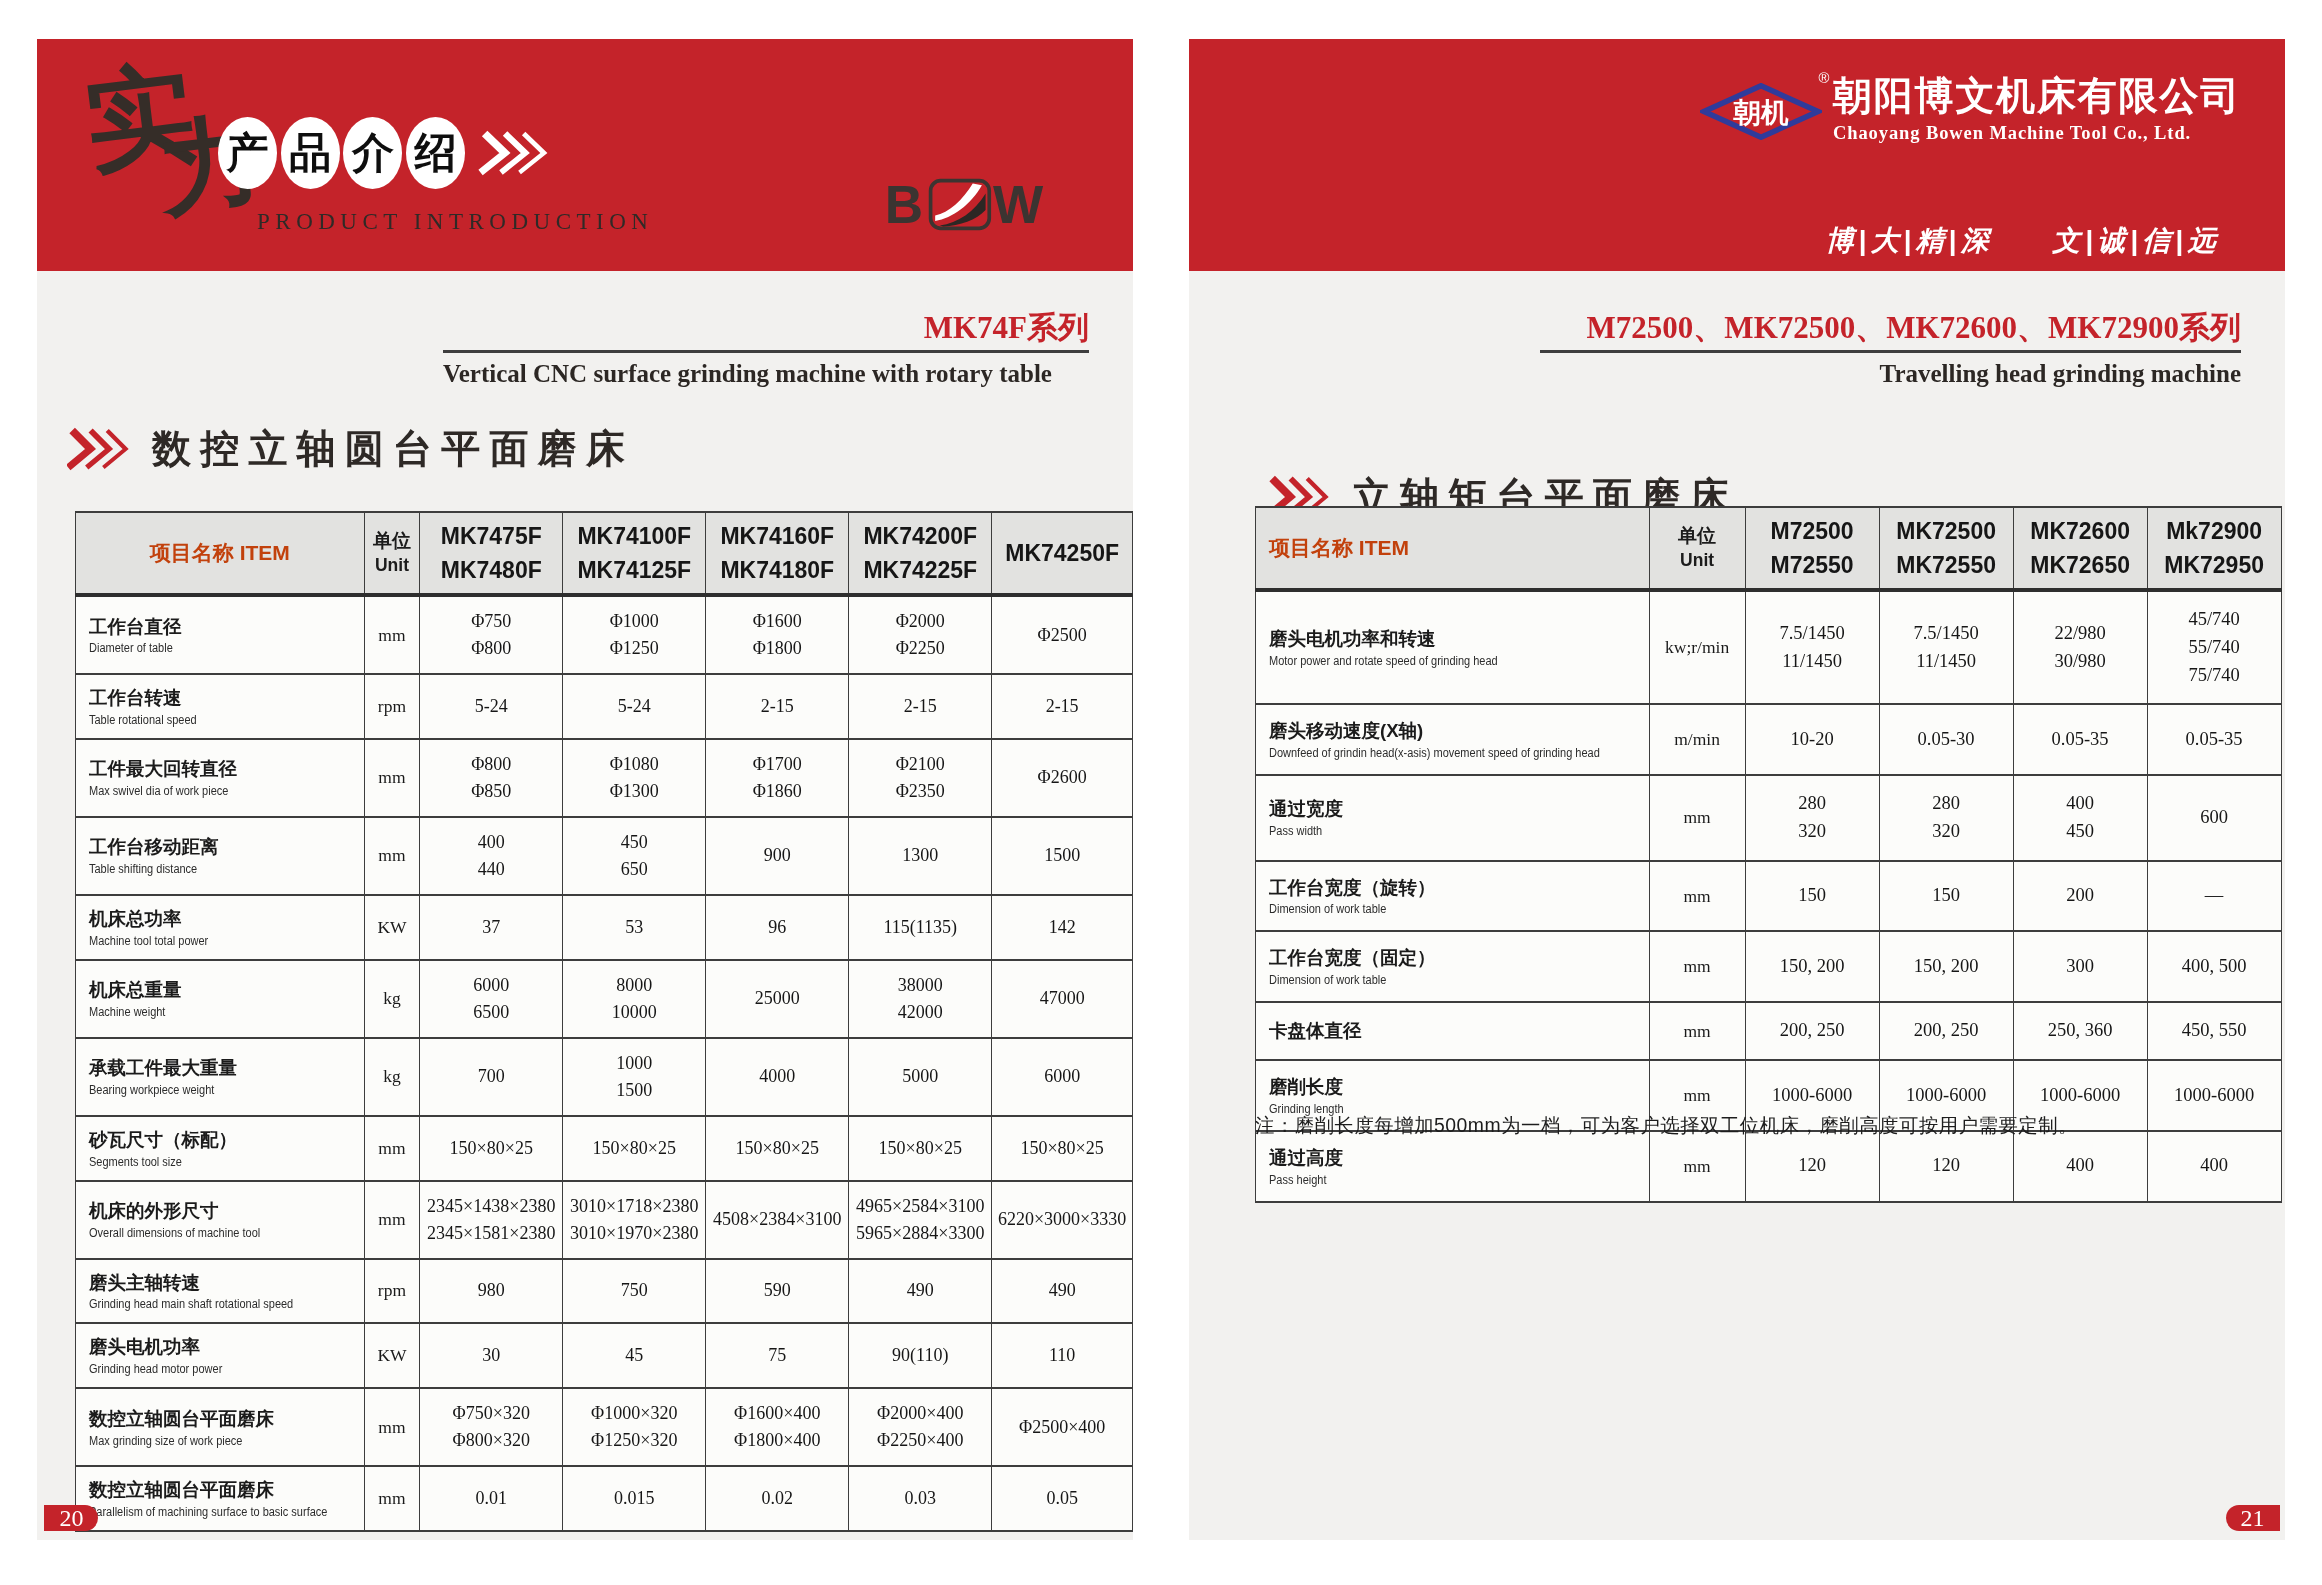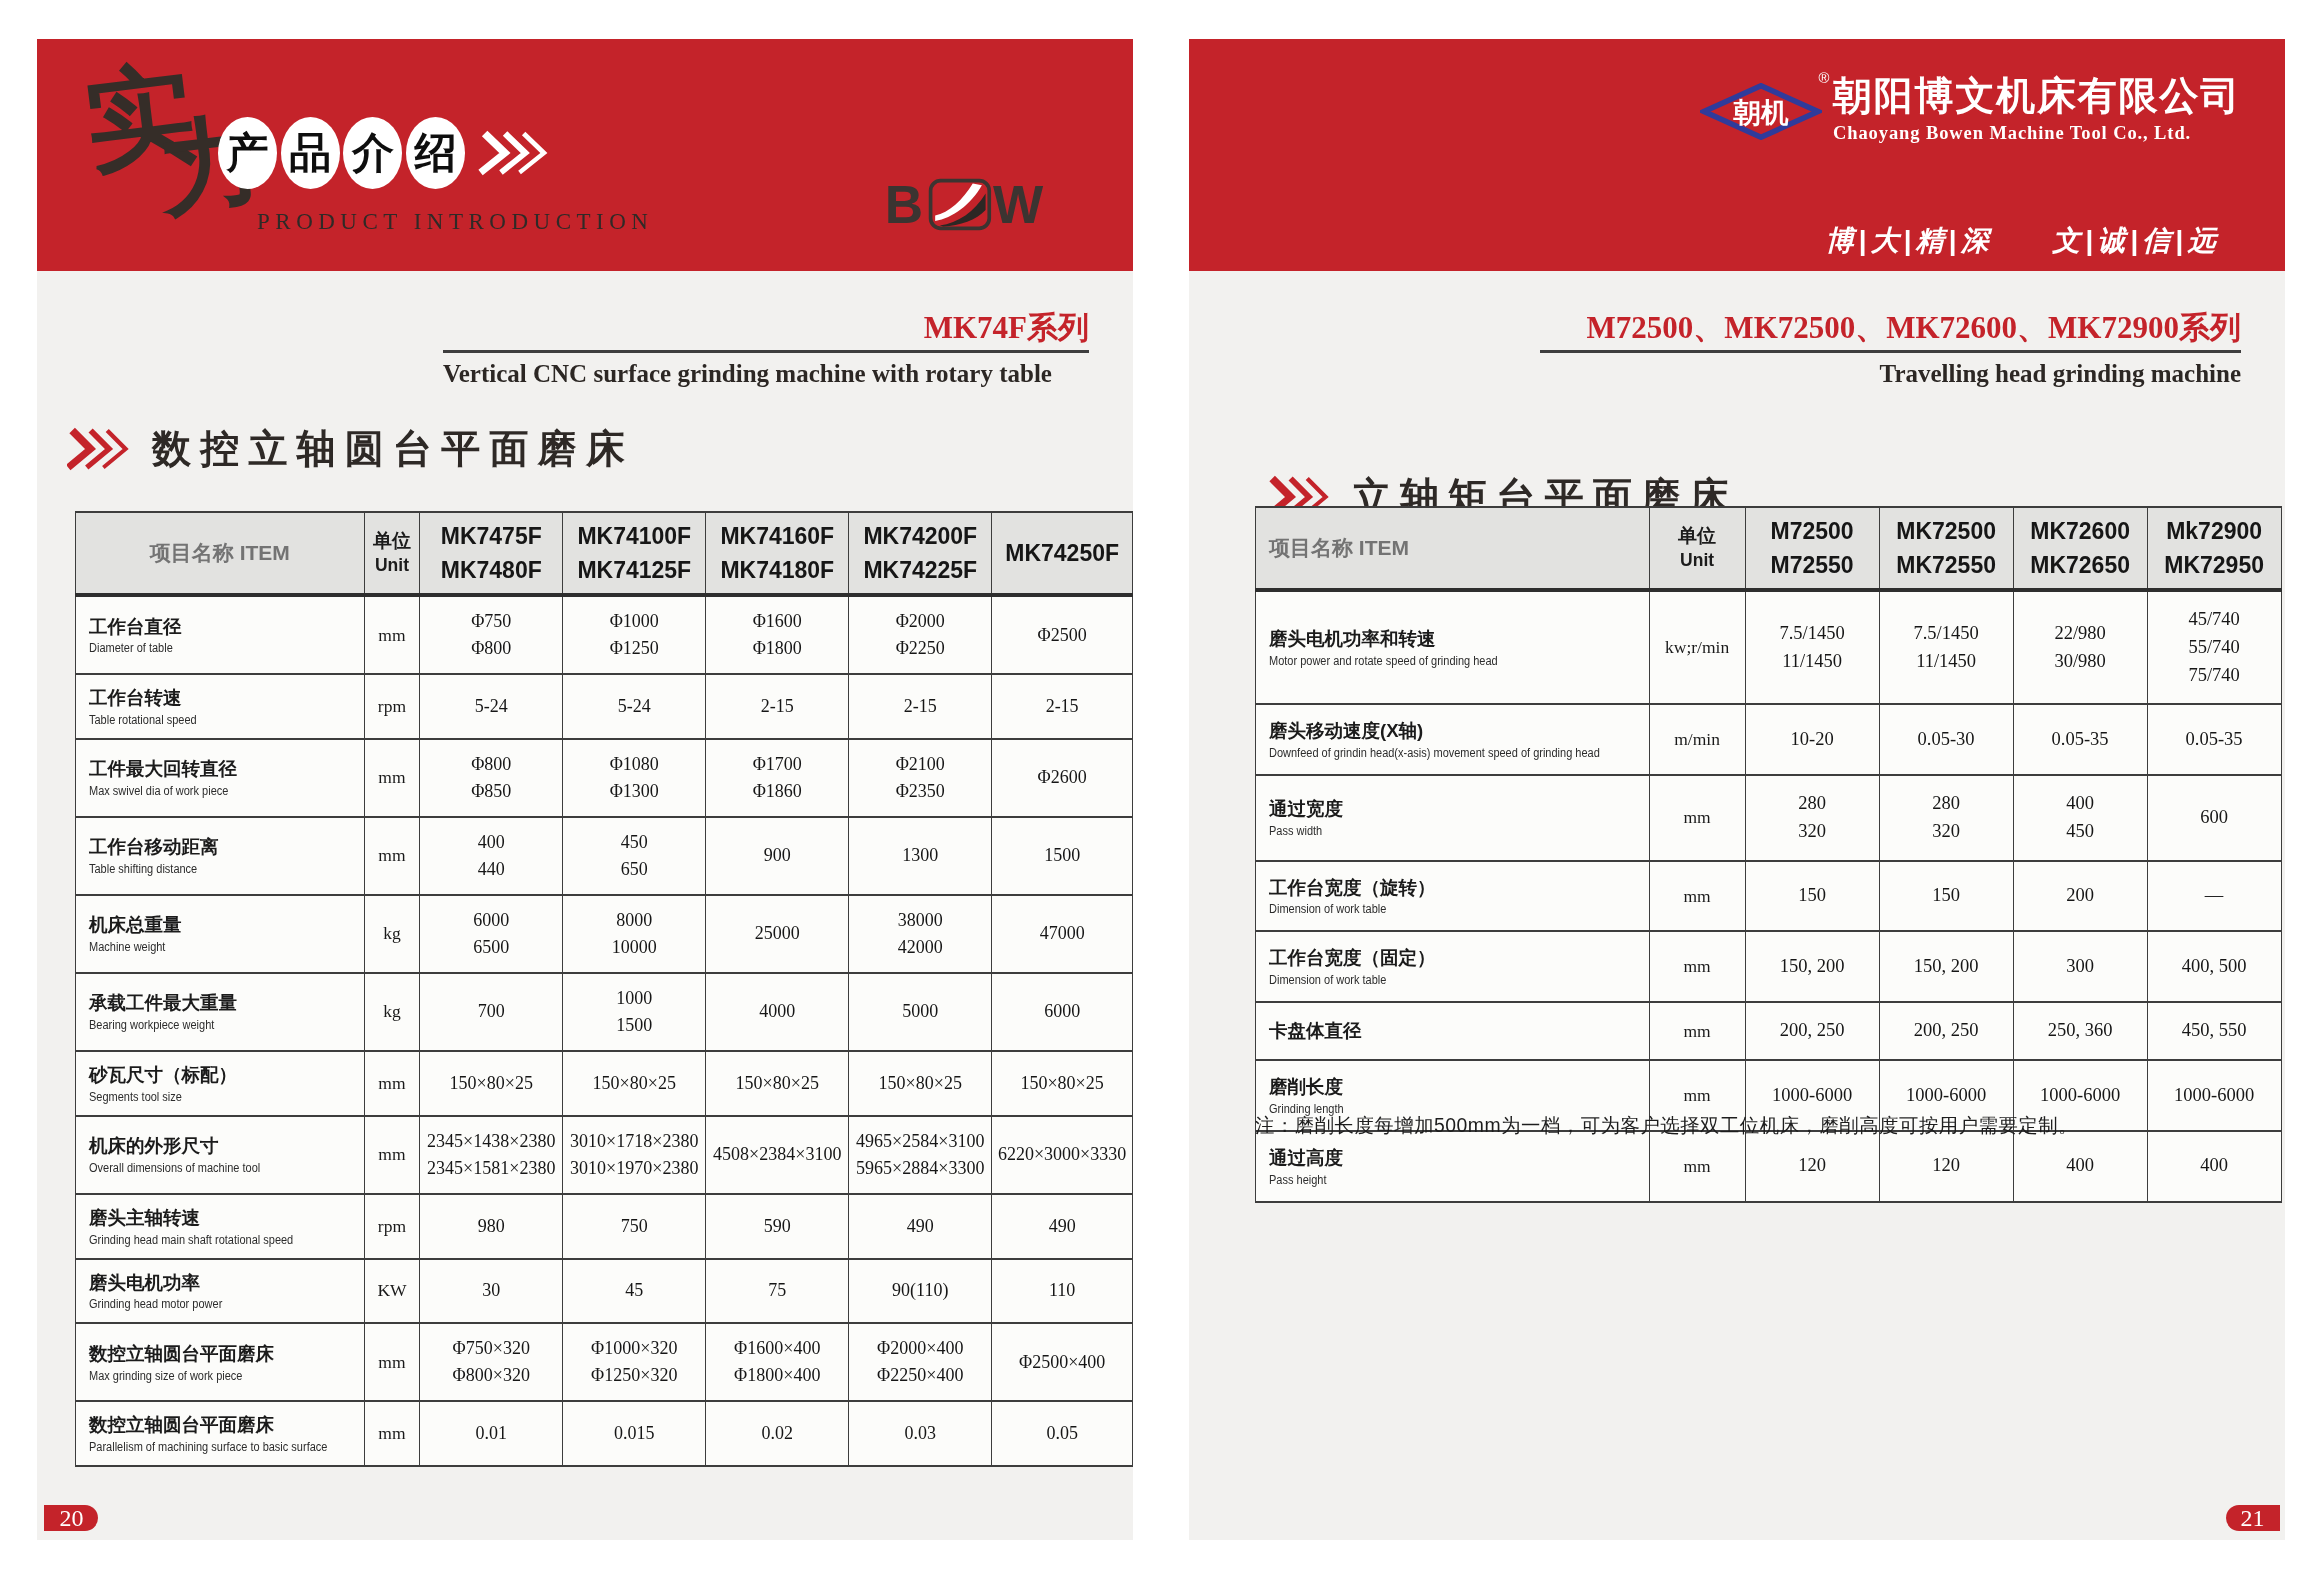--- a/index.html
+++ b/index.html
@@ -53,21 +53,21 @@
   .page-right .section-heading{left:78px;margin-top:48px;}
   .section-heading h2{margin:0;font-size:39px;font-weight:bold;color:#2e2926;letter-spacing:9.2px;line-height:1.1;}
 
   
   table.spec{border-collapse:collapse;table-layout:fixed;background:#fcfcfa;position:absolute;}
   #left-table{left:38px;top:472px;}
   #right-table{left:66px;top:467px;}
   table.spec th,table.spec td{border-left:1.8px solid #3d3d3d;border-right:1.8px solid #3d3d3d;
     border-top:2.8px solid #3d3d3d;border-bottom:2.8px solid #3d3d3d;vertical-align:middle;}
   table.spec thead th{background:#e2e2e0;border-bottom:4.6px solid #2e2e2e;padding:5.5px 1.8px;}
-  .item-h{font-size:21px;color:#737373;text-align:center;}
+  .item-h{font-size:21px;color:#c2410c;text-align:center;}
   #right-table .item-h{text-align:left;padding-left:13px;}
   .unit-h{text-align:center;line-height:1.35;}
   .u-zh{font-size:19px;} .u-en{font-size:17.5px;}
   .model-h{text-align:center;font-size:23px;line-height:1.5;color:#161616;}
   #left-table tbody td{padding:11px 3.7px;}
   #right-table tbody td{padding:14px 3.7px;}
   td.item-cell{text-align:left;padding-left:13px !important;}
   .zh{font-size:18.5px;font-weight:bold;color:#1b1b1b;line-height:1.3;white-space:nowrap;}
   .en{font-size:12.5px;color:#2c2c2c;margin-top:2.8px;white-space:nowrap;display:inline-block;
     transform:scaleX(0.88);transform-origin:left center;}
@@ -253,20 +253,39 @@
             <div class="vline">900</div>
           </td>
           <td class="val-cell">
             <div class="vline">1300</div>
           </td>
           <td class="val-cell">
             <div class="vline">1500</div>
           </td>
         </tr>
         <tr>
+          <td class="item-cell"><div class="zh">机床总功率</div><div class="en">Machine tool total power</div></td>
+          <td class="unit-cell">KW</td>
+          <td class="val-cell">
+            <div class="vline">37</div>
+          </td>
+          <td class="val-cell">
+            <div class="vline">53</div>
+          </td>
+          <td class="val-cell">
+            <div class="vline">96</div>
+          </td>
+          <td class="val-cell">
+            <div class="vline">115(1135)</div>
+          </td>
+          <td class="val-cell">
+            <div class="vline">142</div>
+          </td>
+        </tr>
+        <tr>
           <td class="item-cell"><div class="zh">机床总重量</div><div class="en">Machine weight</div></td>
           <td class="unit-cell">kg</td>
           <td class="val-cell">
             <div class="vline">6000</div>
             <div class="vline">6500</div>
           </td>
           <td class="val-cell">
             <div class="vline">8000</div>
             <div class="vline">10000</div>
           </td>

